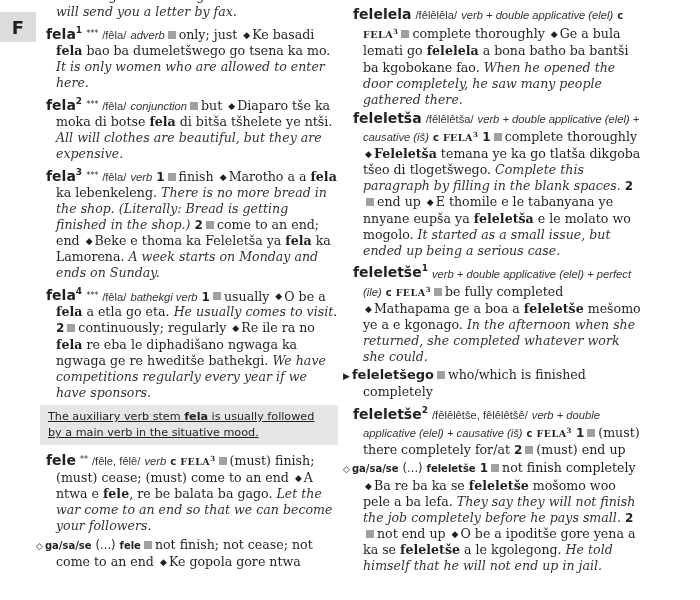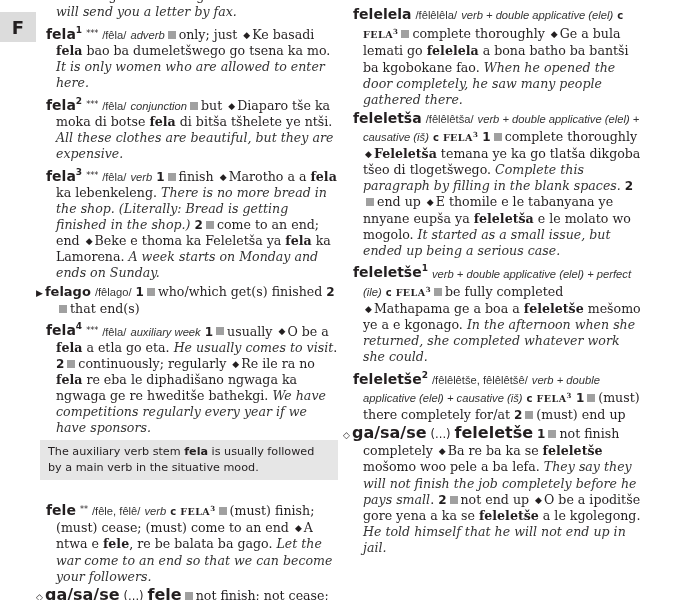--- a/index.html
+++ b/index.html
@@ -26,25 +26,25 @@
     .sq { display:inline-block; width:8px; height:8px; background:#a0a0a0; margin:0 3px; vertical-align:0px; }
     .num { font-family:"DejaVu Sans", sans-serif; font-weight:bold; font-size:12px; }
     .dia { font-size:9px; margin:0 2px; vertical-align:1px; }
     .ex { font-style:italic; color:#333; }
     .b { font-weight:bold; }
     .xref { font-family:"DejaVu Serif", serif; font-size:9.5px; letter-spacing:0.5px;font-weight:bold; }
     .xref sup { font-size:7px; }
     .cref { font-family:"DejaVu Sans", sans-serif; font-weight:bold; font-size:10px; }
     .sub { font-family:"DejaVu Sans", sans-serif; font-weight:bold; font-size:13px; }
     .tri { font-size:9px; margin-left:-10px; margin-right:2px; }
-    .phr { font-family:"DejaVu Sans", sans-serif; font-weight:bold; font-size:16px; }
+    .phr { font-family:"DejaVu Sans", sans-serif; font-weight:bold; font-size:10px; }
     .phr-light { font-family:"DejaVu Sans", sans-serif; font-size:11.5px; }
     .note {
-      background:#e6e6e6; margin:4px 0 21px -6px; padding:4px 8px;
-      font-family:"DejaVu Sans", sans-serif; font-size:11.2px; line-height:16px; color:#231f20;
+      background:#e6e6e6; margin:4px 0 6px -6px; padding:4px 8px;
+      font-family:"DejaVu Sans", sans-serif; font-size:11.2px; line-height:16px; color:#231f20;text-decoration:underline;
     }
   </style>
 </head>
 <body>
 
 <div class="tab">
     <span>F</span>
   </div>
 
 <div class="col col-left">
@@ -62,48 +62,42 @@
     <span class="dia">◆</span><span>Ke basadi </span><span class="b">fela</span><span> bao ba dumeletšwego go tsena ka mo.</span>
     <span class="ex">It is only women who are allowed to enter here.</span>
   </div>
 
   <div class="entry">
     <span class="hw"><span>fela</span><sup>2</sup></span>
     <span class="stars">***</span>
     <span class="pron">/fêla/</span>
     <span class="pos">conjunction</span><span class="sq"></span><span>but</span>
     <span class="dia">◆</span><span>Diaparo tše ka moka di botse </span><span class="b">fela</span><span> di bitša tšhelete ye ntši.</span>
-    <span class="ex">All these clothes are beautiful, but they are expensive.</span>
+    <span class="ex">All will clothes are beautiful, but they are expensive.</span>
   </div>
 
   <div class="entry">
     <span class="hw"><span>fela</span><sup>3</sup></span>
     <span class="stars">***</span>
     <span class="pron">/fêla/</span>
     <span class="pos">verb</span>
     <span class="num">1</span><span class="sq"></span><span>finish</span>
     <span class="dia">◆</span><span>Marotho a a </span><span class="b">fela</span><span> ka lebenkeleng.</span>
     <span class="ex">There is no more bread in the shop. (Literally: Bread is getting finished in the shop.)</span>
     <span class="num">2</span><span class="sq"></span><span>come to an end; end</span>
     <span class="dia">◆</span><span>Beke e thoma ka Feleletša ya </span><span class="b">fela</span><span> ka Lamorena.</span>
     <span class="ex">A week starts on Monday and ends on Sunday.</span>
   </div>
 
-  <div class="entry">
-    <span class="tri">▶</span><span class="sub">felago</span>
-    <span class="pron">/fêlago/</span>
-    <span class="num">1</span><span class="sq"></span><span>who/which get(s) finished</span>
-    <span class="num">2</span><span class="sq"></span><span>that end(s)</span>
-  </div>
 
   <div class="entry">
     <span class="hw"><span>fela</span><sup>4</sup></span>
     <span class="stars">***</span>
     <span class="pron">/fêla/</span>
-    <span class="pos">auxiliary week</span>
+    <span class="pos">bathekgi verb</span>
     <span class="num">1</span><span class="sq"></span><span>usually</span>
     <span class="dia">◆</span><span>O be a </span><span class="b">fela</span><span> a etla go eta.</span>
     <span class="ex">He usually comes to visit</span>.
     <span class="num">2</span><span class="sq"></span><span>continuously; regularly</span>
     <span class="dia">◆</span><span>Re ile ra no </span><span class="b">fela</span><span> re eba le diphadišano ngwaga ka ngwaga ge re hweditše bathekgi.</span>
     <span class="ex">We have competitions regularly every year if we have sponsors.</span>
   </div>
 
   <div class="note">
     <span>The auxiliary verb stem </span><span class="b">fela</span><span> is usually followed by a main verb in the situative mood.</span>
@@ -160,20 +154,23 @@
 
   <div class="entry">
     <span class="hw"><span>feleletše</span><sup>1</sup></span>
     <span class="pos">verb + double applicative (elel) + perfect (ile)</span>
     <span class="cref">c</span>
     <span class="xref"><span>FELA</span><sup>3</sup></span><span class="sq"></span><span>be fully completed</span>
     <span class="dia">◆</span><span>Mathapama ge a boa a </span><span class="b">feleletše</span><span> mešomo ye a e kgonago.</span>
     <span class="ex">In the afternoon when she returned, she completed whatever work she could.</span>
   </div>
 
+  <div class="entry">
+    <span class="tri">▶</span><span class="sub">feleletšego</span><span class="sq"></span><span>who/which is finished completely</span>
+  </div>
 
   <div class="entry">
     <span class="hw"><span>feleletše</span><sup>2</sup></span>
     <span class="pron">/fêlêlêtše, fêlêlêtšê/</span>
     <span class="pos">verb + double applicative (elel) + causative (iš)</span>
     <span class="cref">c</span>
     <span class="xref"><span>FELA</span><sup>3</sup></span>
     <span class="num">1</span><span class="sq"></span><span>(must) there completely for/at</span>
     <span class="num">2</span><span class="sq"></span><span>(must) end up</span>
   </div>

